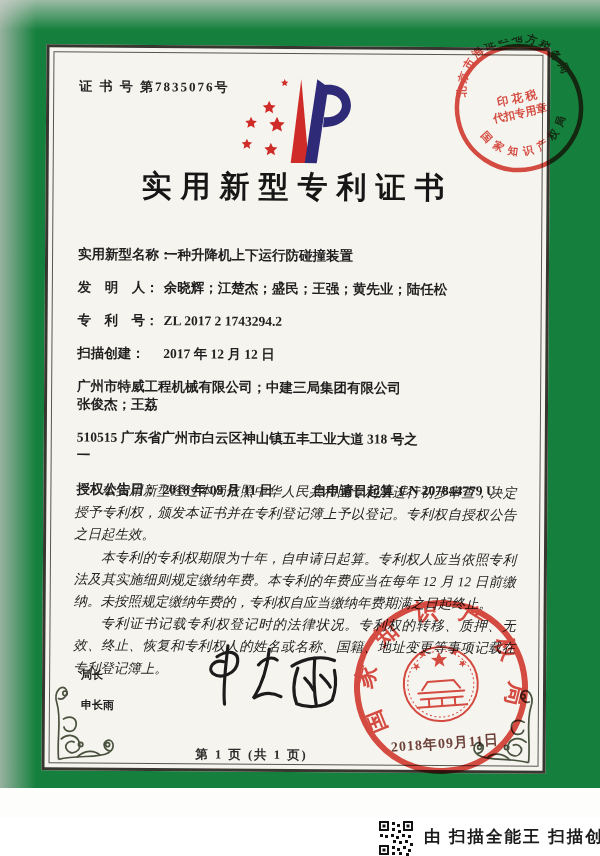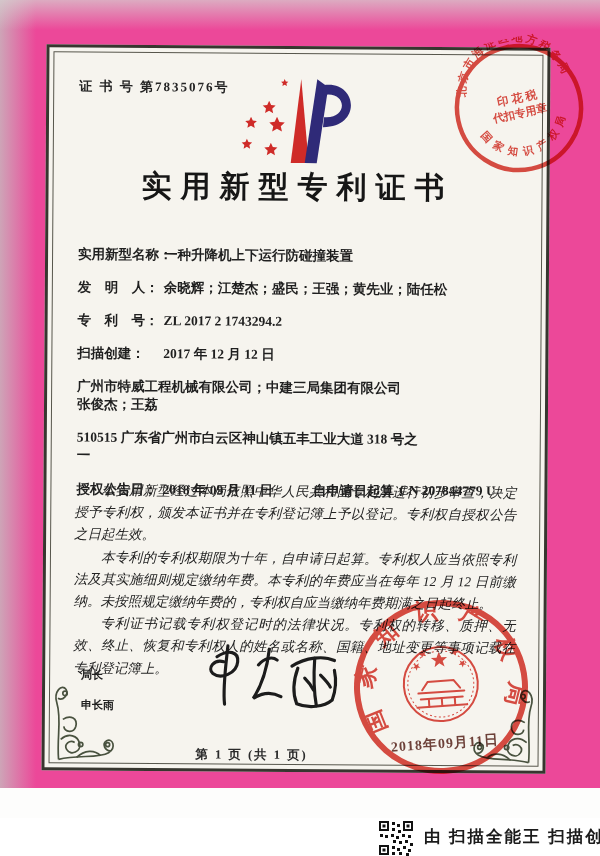--- a/index.html
+++ b/index.html
@@ -1,18 +1,18 @@
 <!DOCTYPE html>
 <html><head>
 <meta charset="utf-8">
 <style>
   html,body{margin:0;padding:0;}
   body{width:600px;height:856px;overflow:hidden;background:#f6f4ef;
        font-family:"Liberation Serif", serif;}
-  .photo{position:relative;width:600px;height:856px;background:#ec4899;}
+  .photo{position:relative;width:600px;height:856px;background:#15803d;}
   .edge-left{position:absolute;left:0;top:0;width:36px;height:790px;
              background:linear-gradient(90deg,#c4c3c1,rgba(196,195,193,0));opacity:.75;}
   .edge-top{position:absolute;left:0;top:0;width:600px;height:30px;
             background:linear-gradient(180deg,#d6d5d2,rgba(214,213,210,0));opacity:.7;}
   .scan-bottom{position:absolute;left:0;top:788px;width:600px;height:68px;background:#fdfdfc;}
   
   .cert{position:absolute;left:44px;top:46px;width:498px;height:720px;
         border:3px solid #37362f;background:#f6f4ee;transform:rotate(.4deg);}
   .cert-inner{position:absolute;inset:4px;border:1px solid #57564c;}
   .cert-no{position:absolute;left:30px;top:30px;font-size:13px;font-weight:700;

